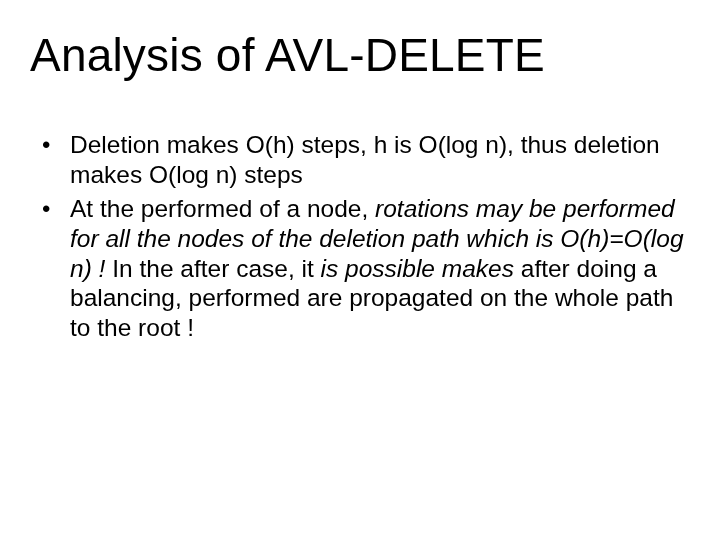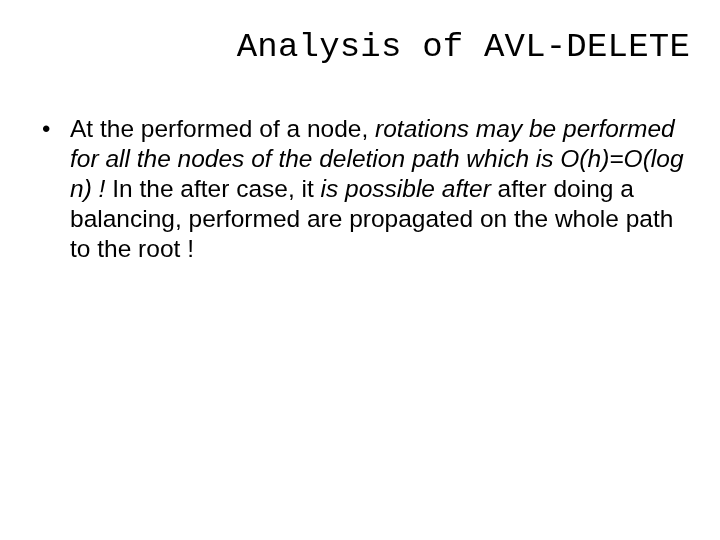--- a/index.html
+++ b/index.html
@@ -12,26 +12,25 @@
     color: #000000;
     overflow: hidden;
   }
   .slide {
     box-sizing: border-box;
     width: 720px;
     height: 540px;
     padding: 28px 30px 0 30px;
   }
   .title {
-    font-size: 34px;
+    font-size: 46px;
     font-weight: 400;
-    text-align: right;
+    text-align: left;
     margin: 0 0 48px 0;
     letter-spacing: 0.2px;
-    font-family: Liberation Mono, monospace;
   }
   ul.bullets {
     list-style: none;
     margin: 0;
     padding: 0 0 0 6px;
   }
   ul.bullets > li {
     position: relative;
     padding-left: 34px;
     font-size: 24.5px;
@@ -51,16 +50,19 @@
   }
 </style>
 </head>
 <body>
 
 <div class="slide">
   <h1 class="title">Analysis of AVL-DELETE</h1>
 
   <ul class="bullets">
     <li>
-      <span>At the performed of a node,  </span><span class="ital">rotations may be performed  for all the nodes of the deletion path which is O(h)=O(log n) ! </span><span>In the after case, it </span><span class="ital">is possible after </span><span>after doing a balancing, performed are propagated on the whole path to the root !</span>
+      <span>Deletion makes O(h)  steps, h is O(log n), thus deletion makes O(log n) steps</span>
+    </li>
+    <li>
+      <span>At the performed of a node,  </span><span class="ital">rotations may be performed  for all the nodes of the deletion path which is O(h)=O(log n) ! </span><span>In the after case, it </span><span class="ital">is possible makes </span><span>after doing a balancing, performed are propagated on the whole path to the root !</span>
     </li>
   </ul>
 </div>
 
 </body></html>

